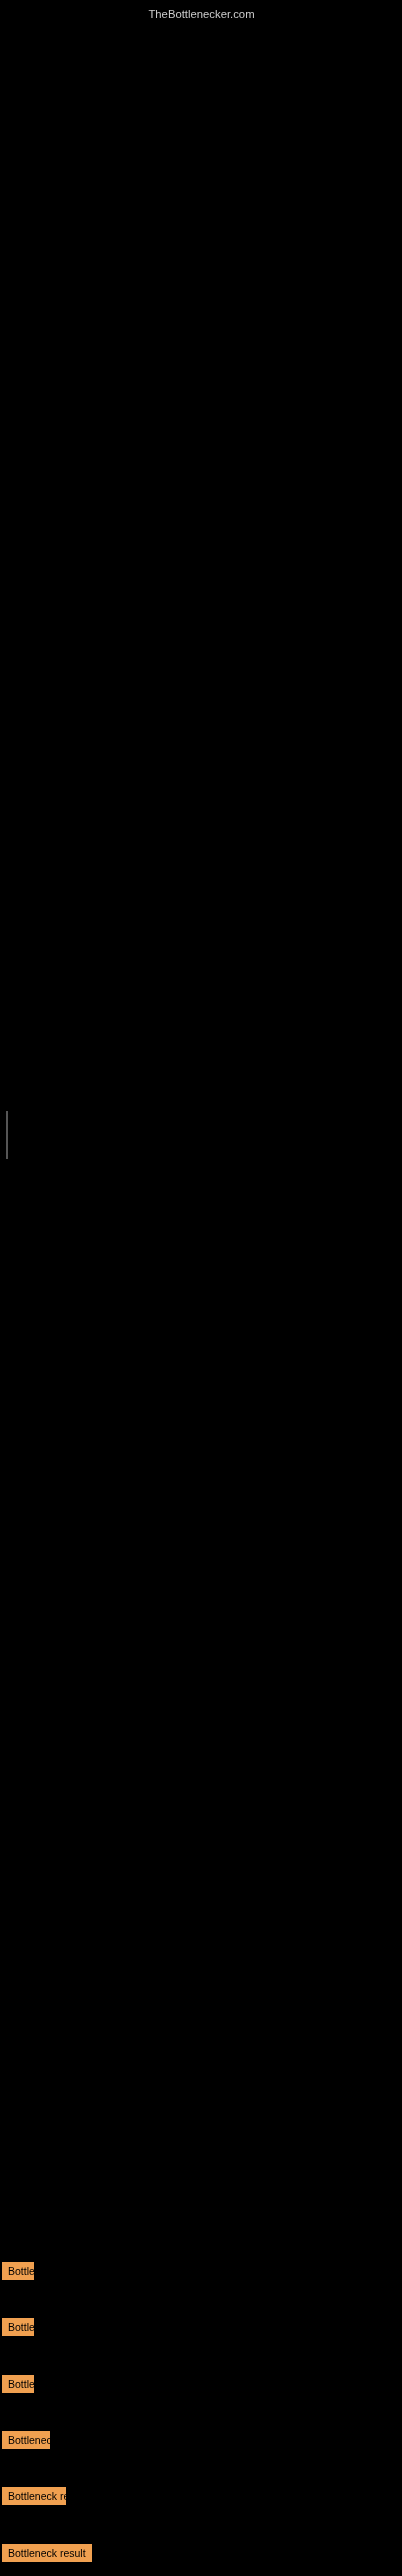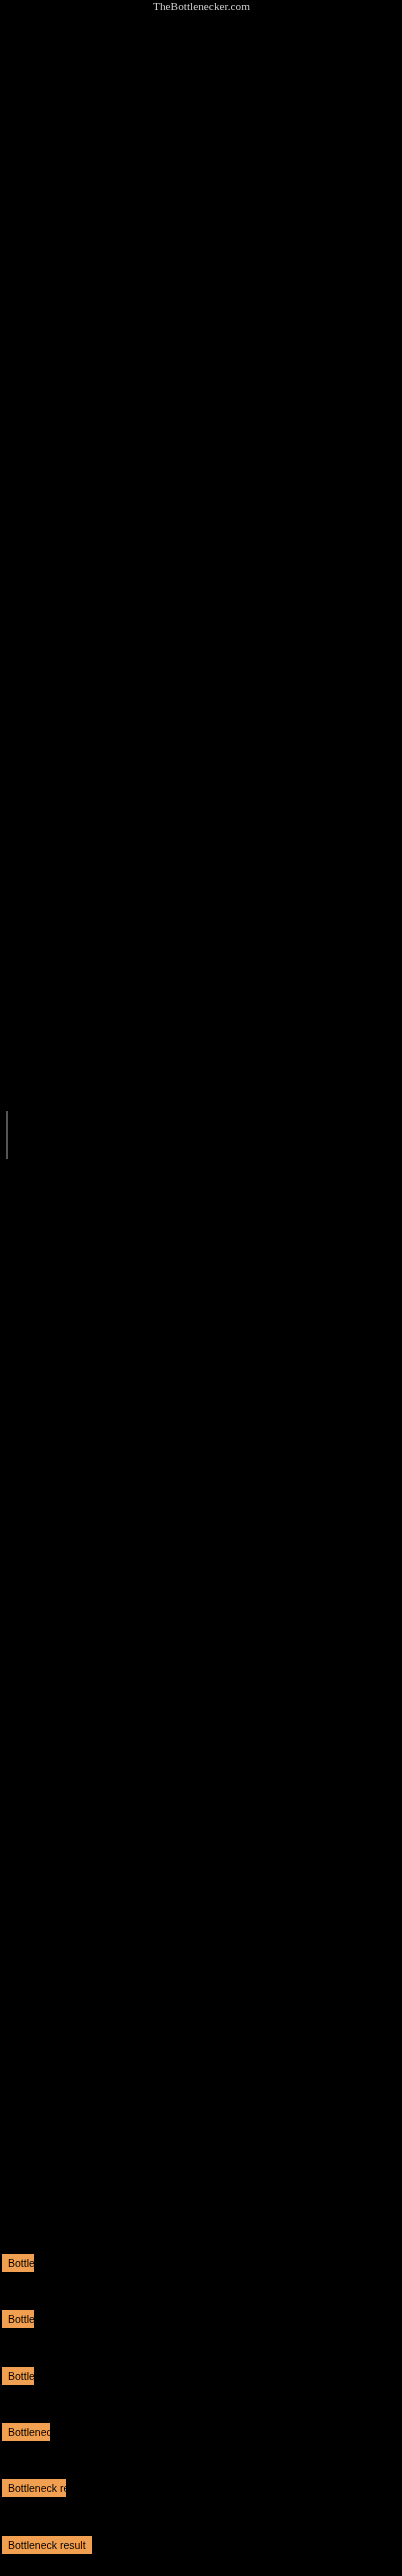--- a/index.html
+++ b/index.html
@@ -11,22 +11,22 @@
       background-color: #000;
       width: 403px;
       min-height: 2576px;
       font-family: Arial, sans-serif;
       position: relative;
     }
     .site-title {
       color: #ccc;
       text-align: center;
       font-size: 11.3px;
+      padding-top: 8px;
       padding-bottom: 4px;
-      font-family: Liberation Serif, serif;
     }
     .black-area {
       background-color: #000;
       width: 100%;
     }
     .bottleneck-label {
       background-color: #f0a050;
       color: #000;
       font-size: 10.5px;
       padding: 3.2px 6.4px;

